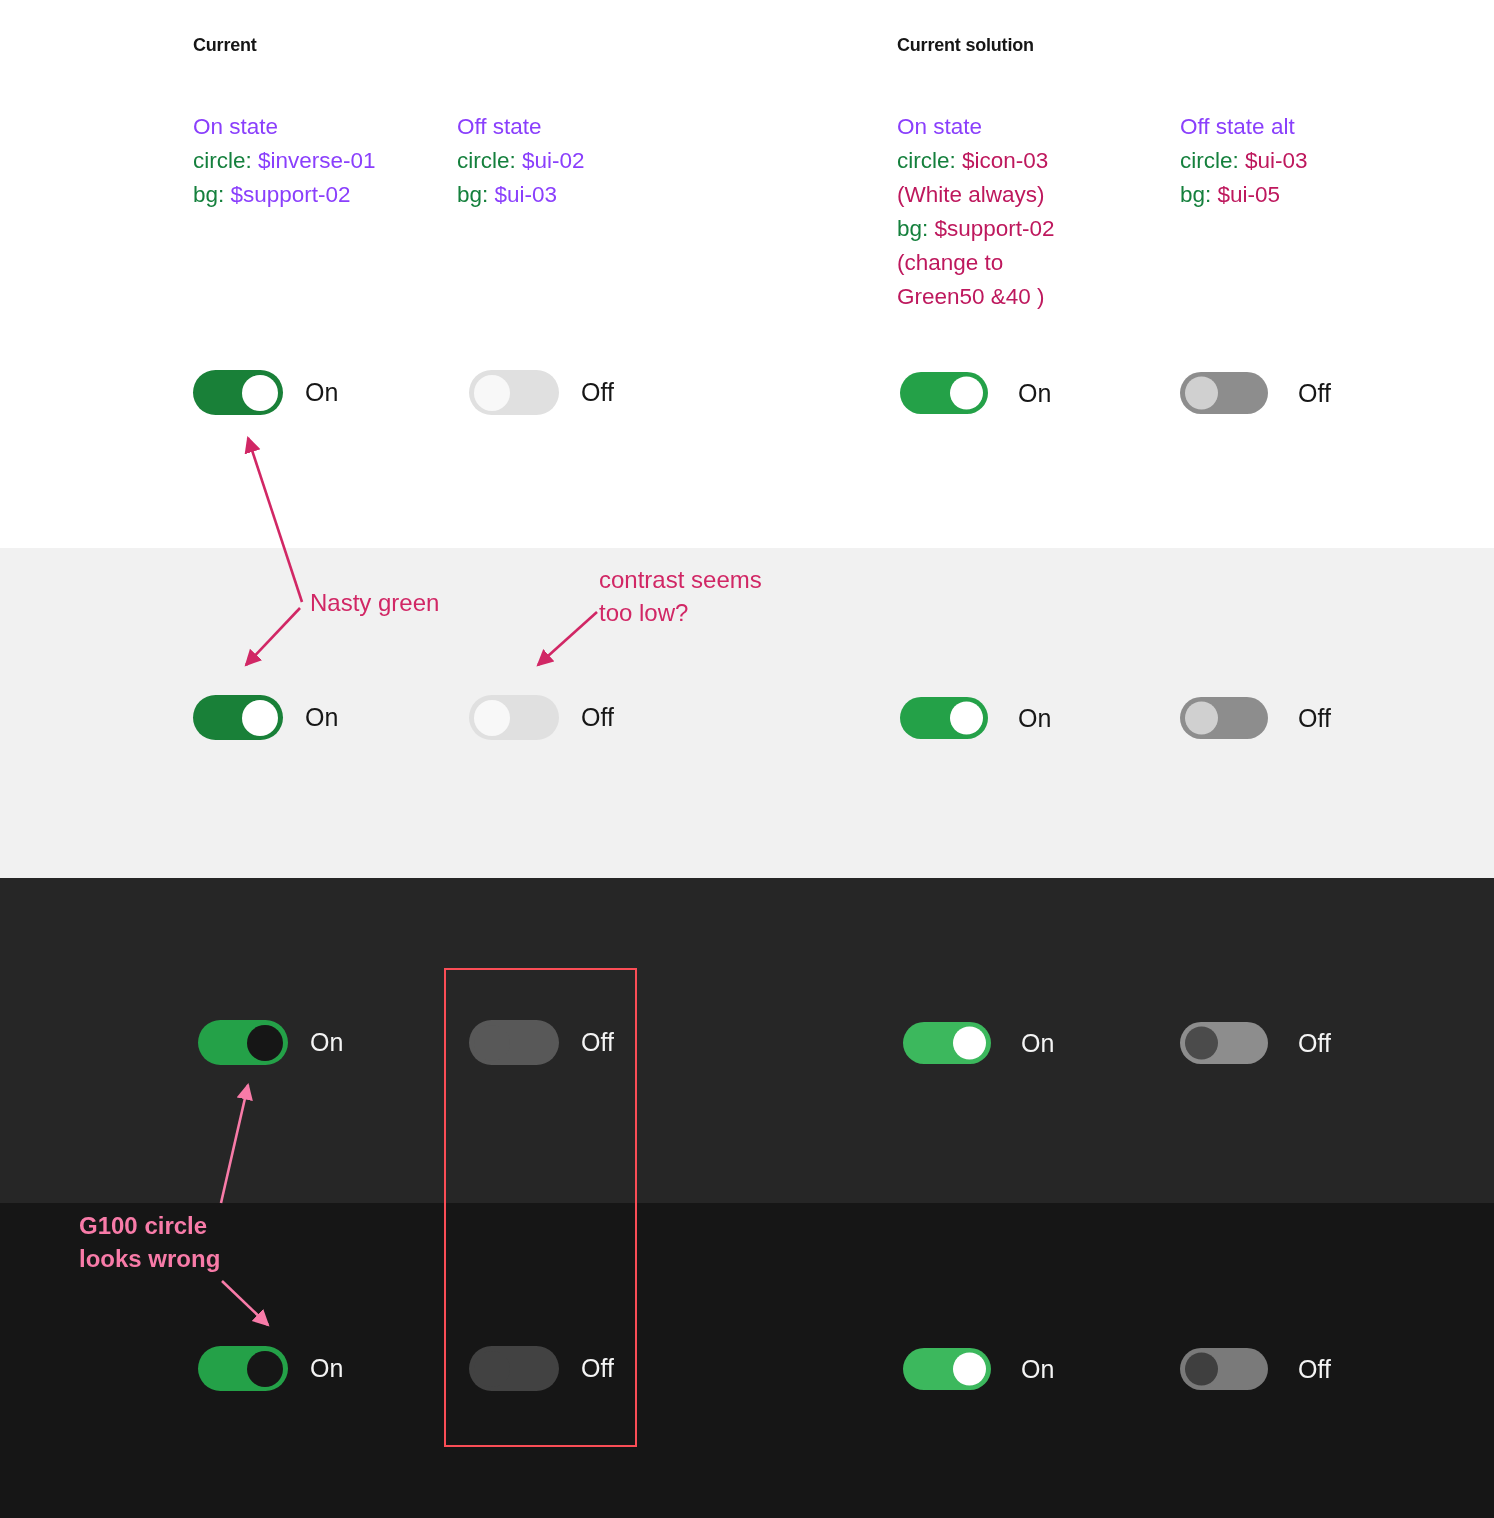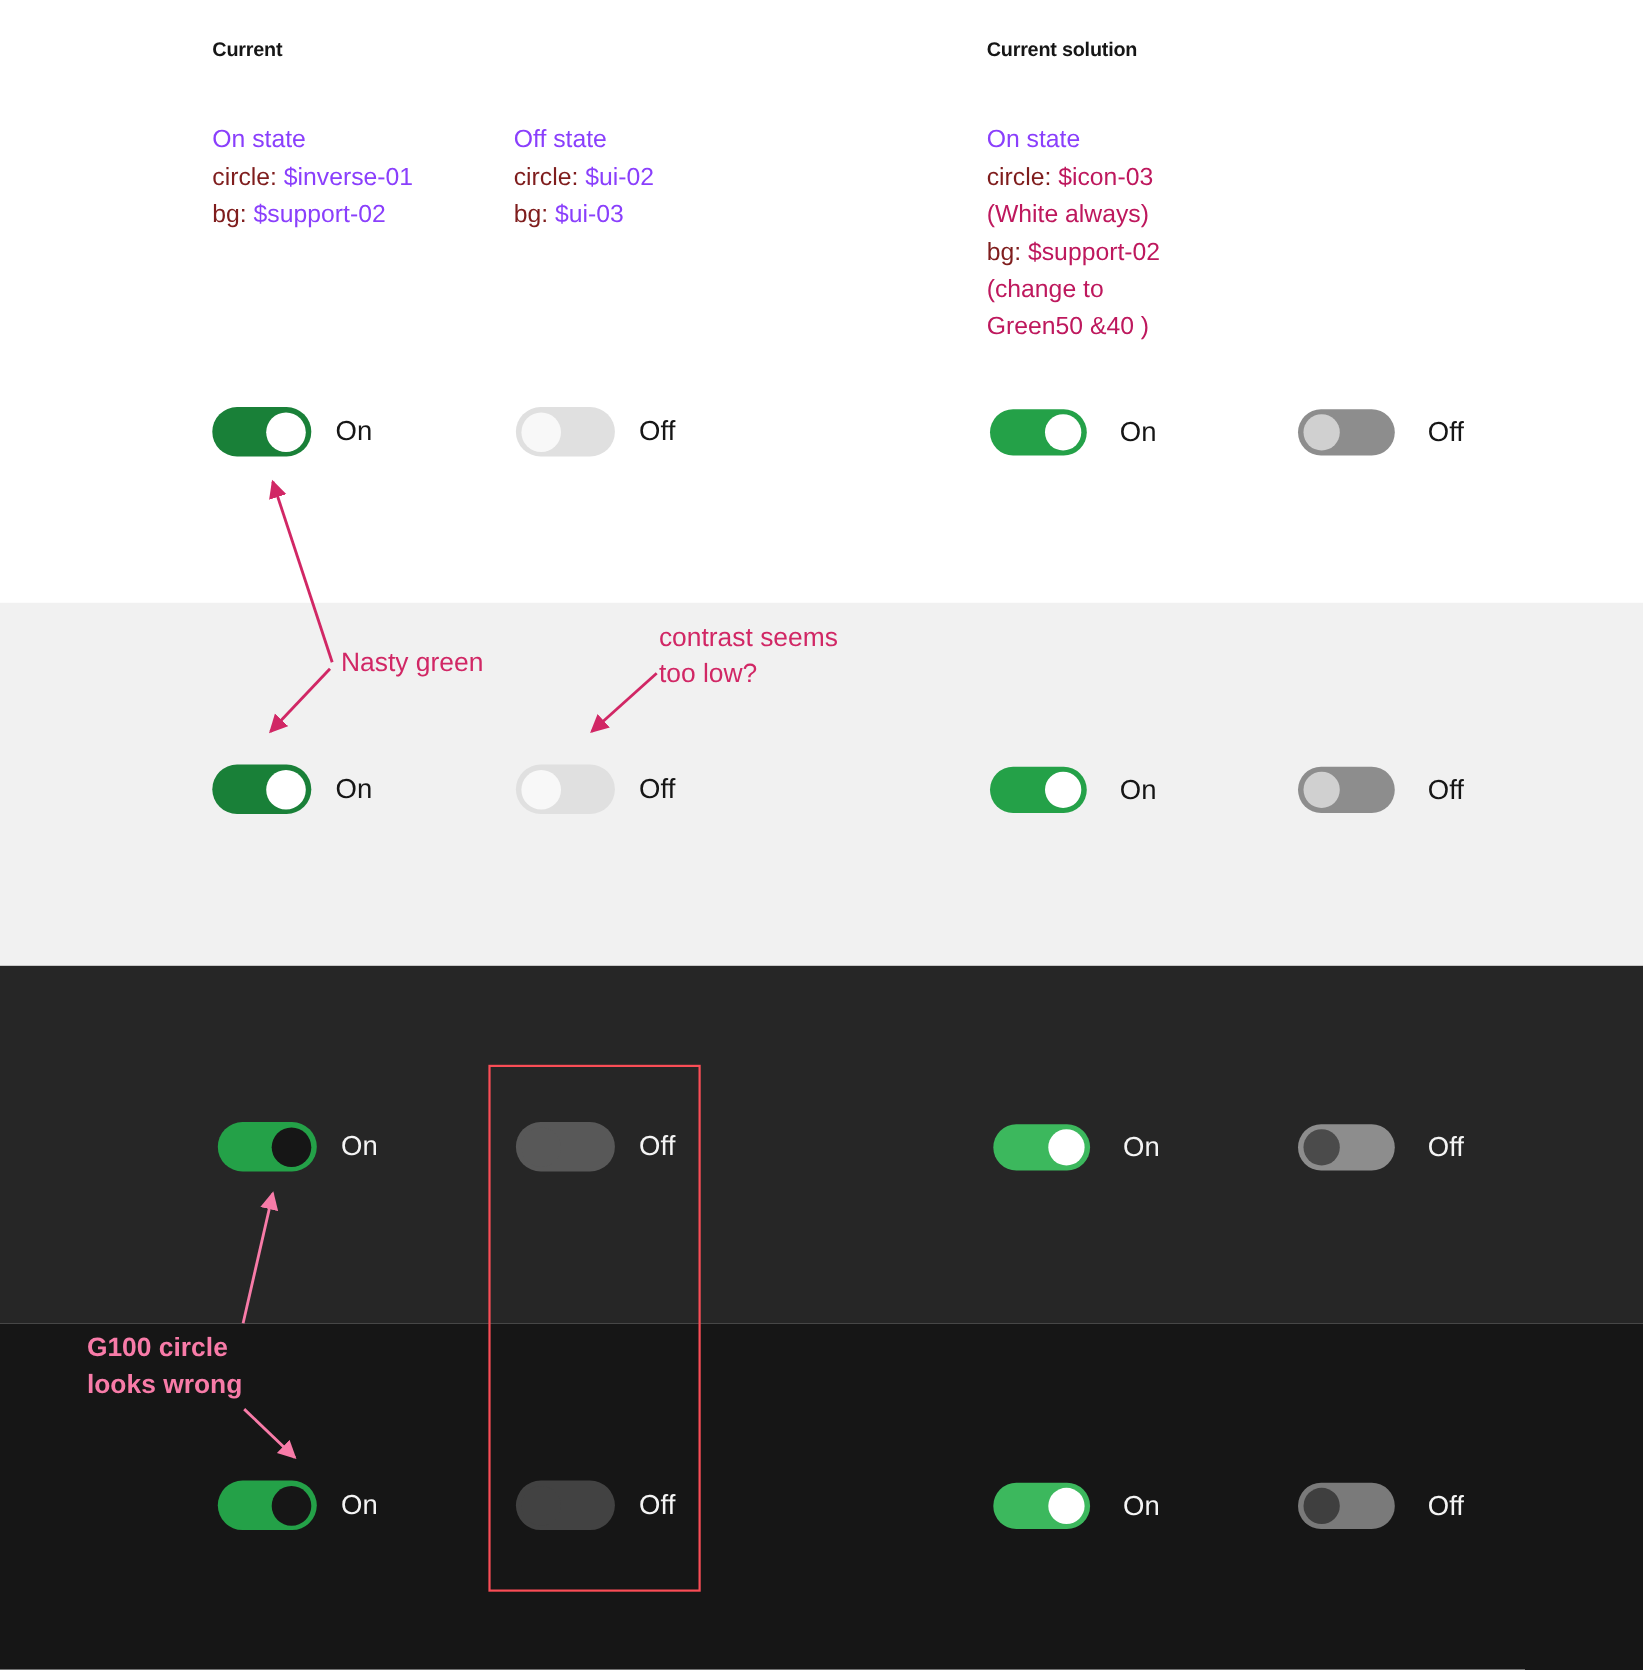--- a/index.html
+++ b/index.html
@@ -42,21 +42,21 @@
     font-size: 22.5px;
     line-height: 34px;
     color: #8a3ffc;
     width: 250px;
   }
   .spec .spec-title {
     display: block;
     font-weight: 400;
     color: #8a3ffc;
   }
-  .spec .lbl { color: #7f1d1d; }
+  .spec .lbl { color: #15803d; }
   .spec .val { color: #8a3ffc; }
   .spec.alt .val { color: #be185d; }
   .spec .line { display: block; white-space: nowrap; }
 
   
   .toggle-row {
     position: absolute;
     display: flex;
     align-items: center;
   }
@@ -138,21 +138,21 @@
   <div class="spec" style="left:193px; top:110px;">
     <span class="spec-title">On state</span>
     <span class="line">
       <span class="lbl">circle: </span><span class="val">$inverse-01</span>
     </span>
     <span class="line">
       <span class="lbl">bg: </span><span class="val">$support-02</span>
     </span>
   </div>
 
-  <div class="spec" style="left:467px; top:110px;">
+  <div class="spec" style="left:457px; top:110px;">
     <span class="spec-title">Off state</span>
     <span class="line">
       <span class="lbl">circle: </span><span class="val">$ui-02</span>
     </span>
     <span class="line">
       <span class="lbl">bg: </span><span class="val">$ui-03</span>
     </span>
   </div>
 
   <div class="spec alt" style="left:897px; top:110px;">
@@ -167,20 +167,29 @@
       <span class="lbl">bg: </span><span class="val">$support-02</span>
     </span>
     <span class="line">
       <span class="lbl"></span><span class="val">(change to</span>
     </span>
     <span class="line">
       <span class="lbl"></span><span class="val">Green50 &amp;40 )</span>
     </span>
   </div>
 
+  <div class="spec alt" style="left:1180px; top:110px;">
+    <span class="spec-title">Off state alt</span>
+    <span class="line">
+      <span class="lbl">circle: </span><span class="val">$ui-03</span>
+    </span>
+    <span class="line">
+      <span class="lbl">bg: </span><span class="val">$ui-05</span>
+    </span>
+  </div>
 
   <div class="toggle-row" style="left:193px; top:370px;">
     <span class="toggle tg-cur is-on" style="background:#198038;">
       <span class="knob" style="background:#ffffff;"></span>
     </span>
     <span class="toggle-label lbl-gap-22">On</span>
   </div>
 
   <div class="toggle-row" style="left:469px; top:370px;">
     <span class="toggle tg-cur is-off" style="background:#e0e0e0;">

